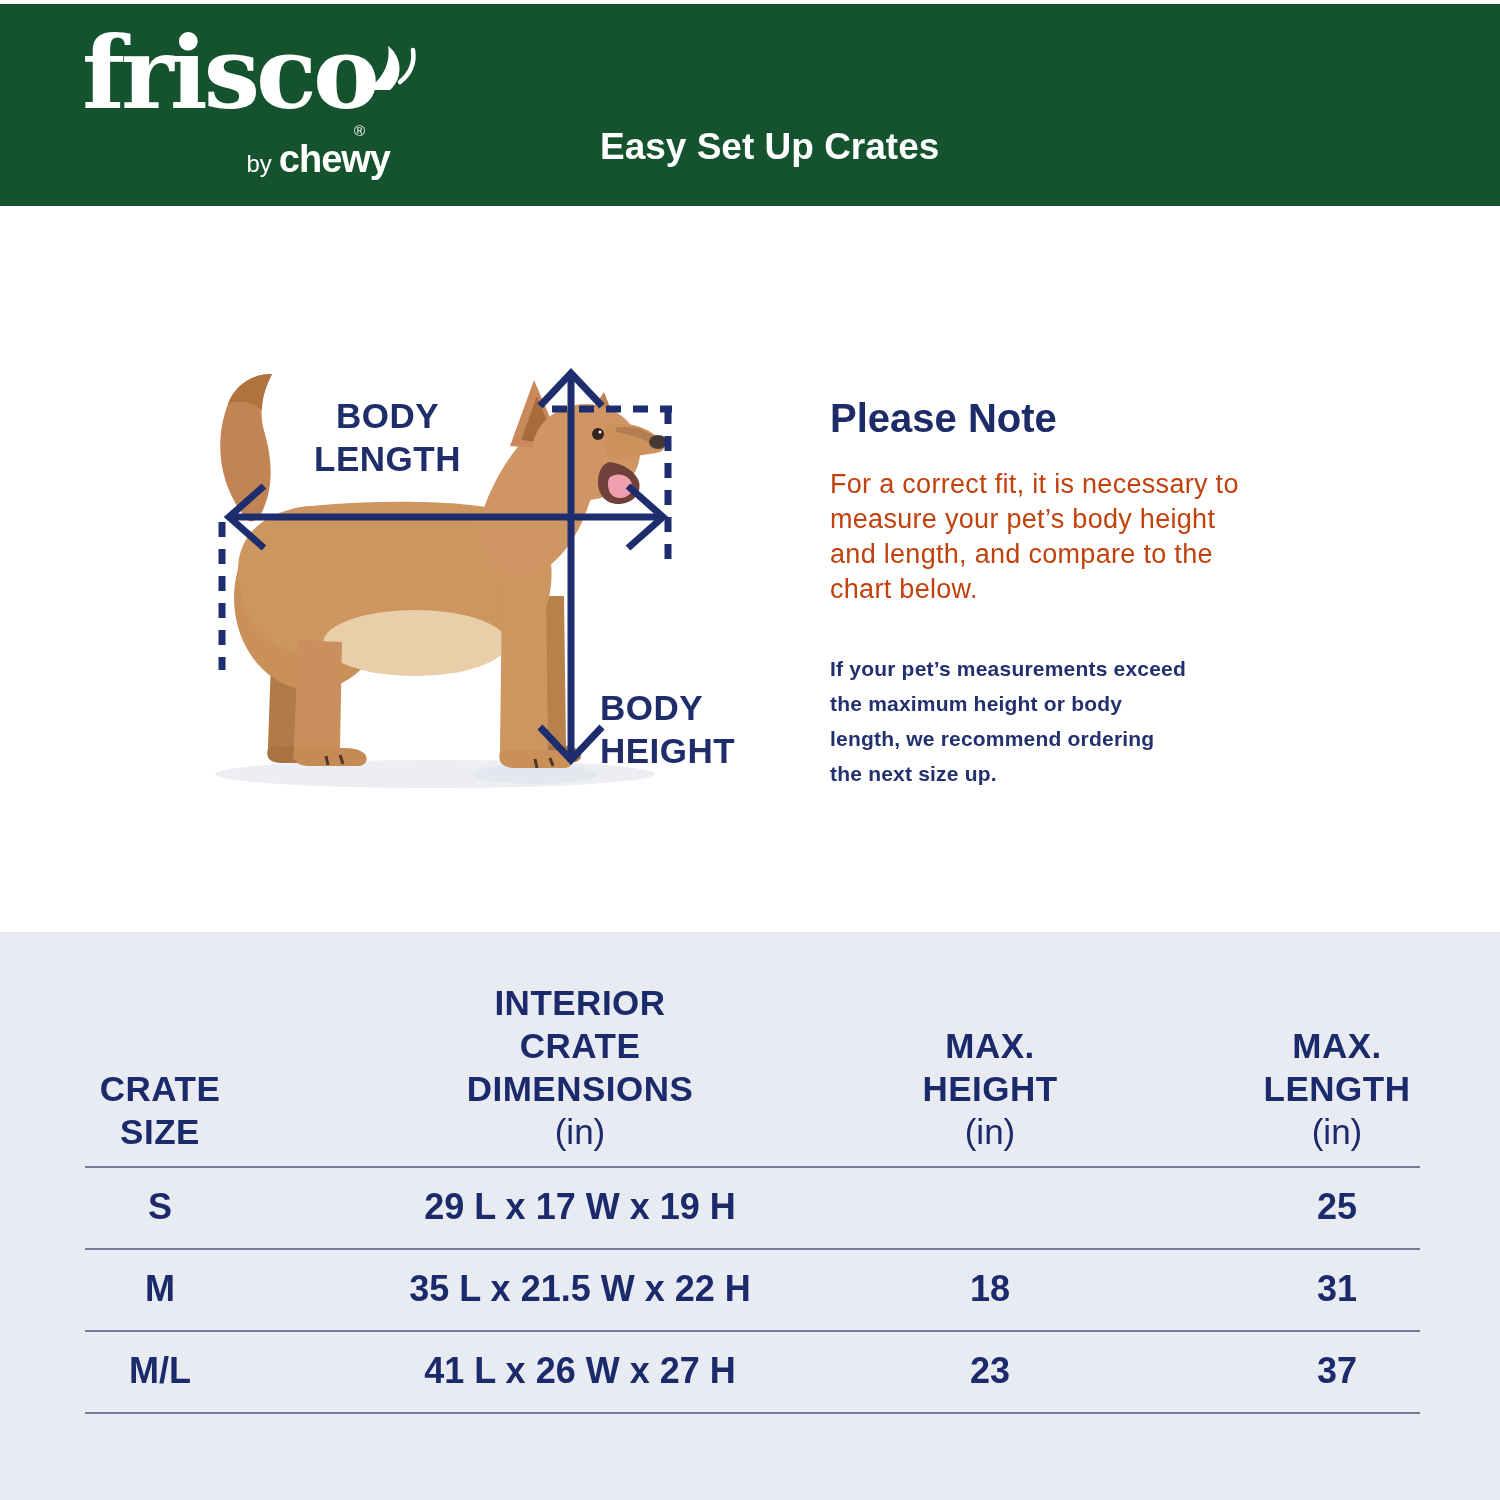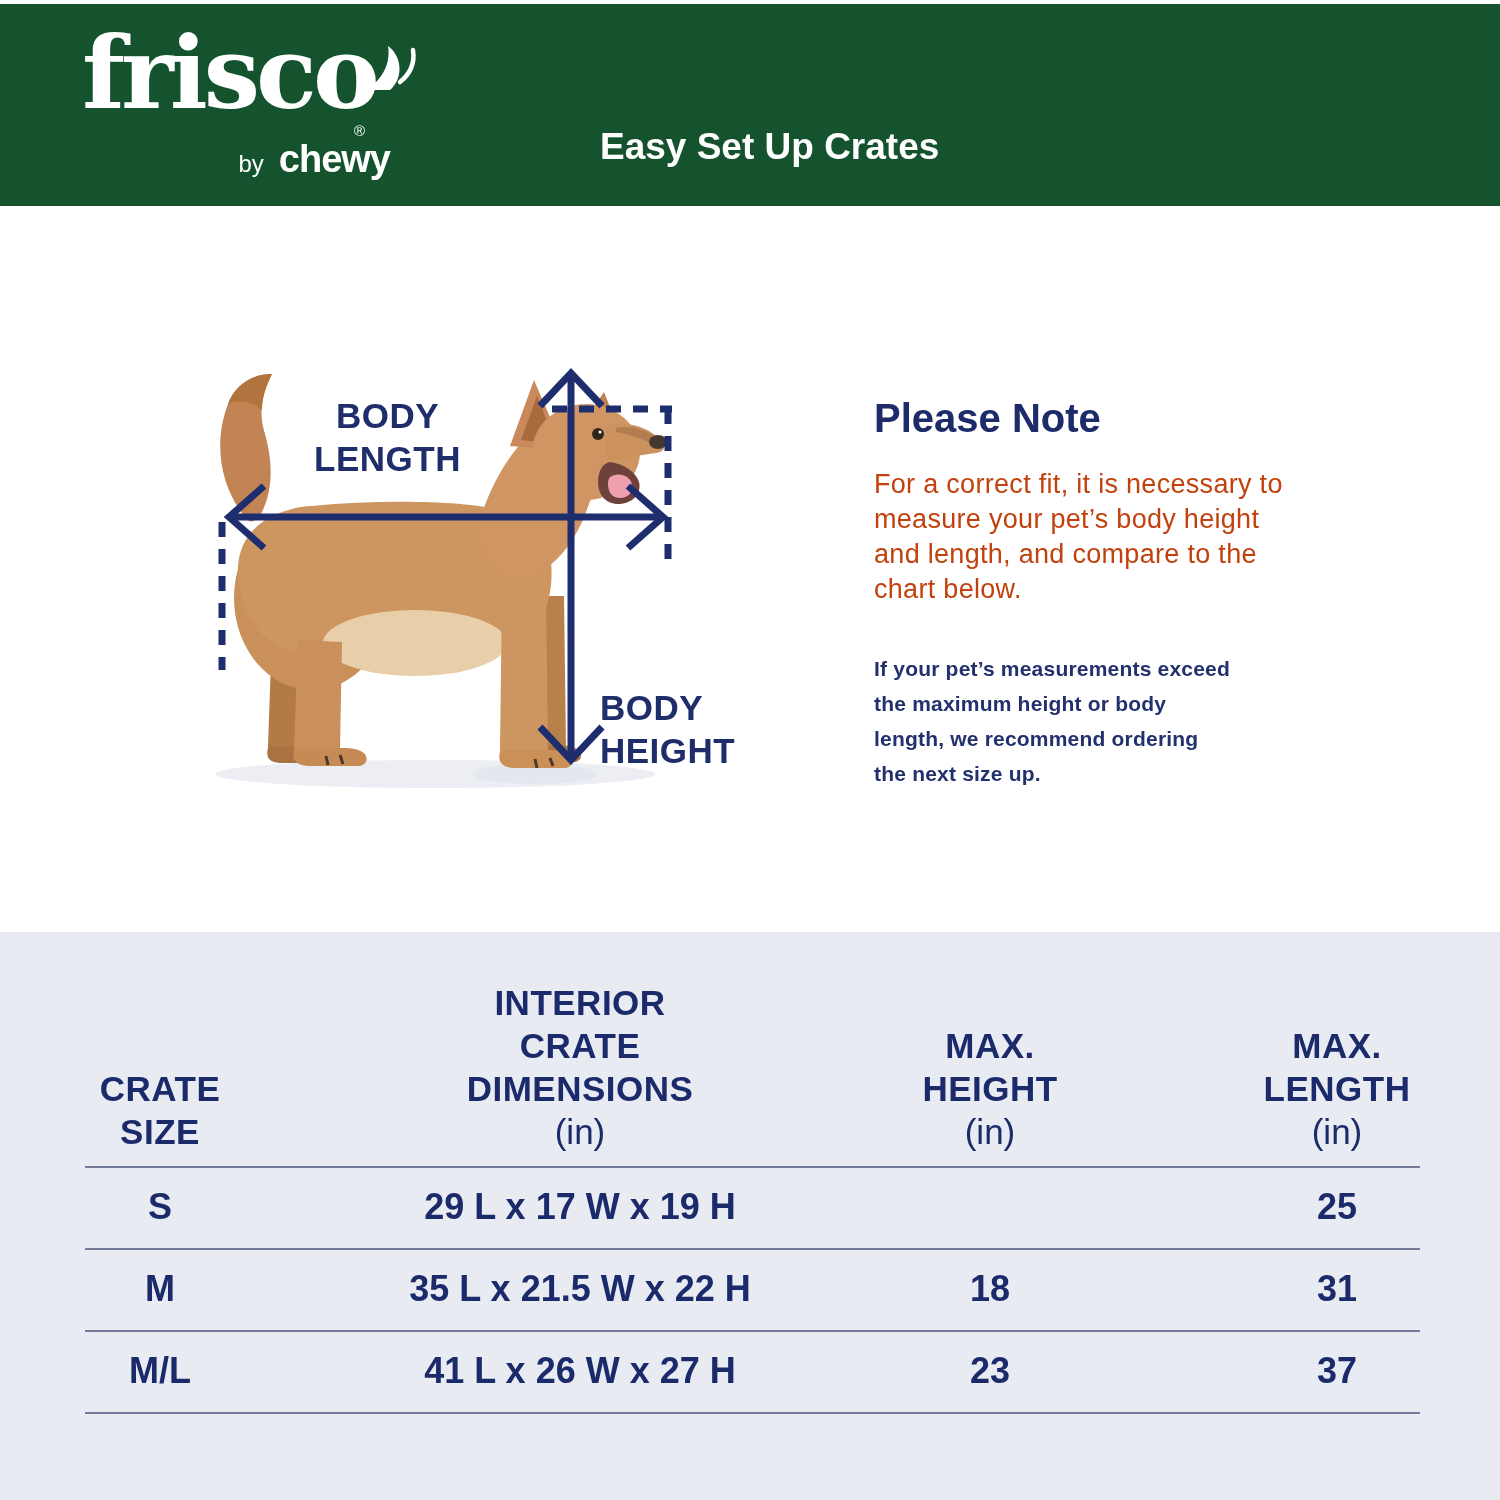--- a/index.html
+++ b/index.html
@@ -7,39 +7,39 @@
           font-family:"Liberation Sans",sans-serif;background:#ffffff;}
 
   
   .hdr{position:absolute;left:0;top:4px;width:1500px;height:202px;background:#14532d;}
   .logo{position:absolute;left:82px;top:14px;width:330px;height:170px;color:#ffffff;}
   .logo-word{position:absolute;left:0;top:0;font-family:"DejaVu Serif",serif;
              font-weight:bold;font-size:100px;line-height:110px;letter-spacing:-4px;}
   .logo-reg{position:absolute;left:272px;top:104px;font-size:15px;}
   .logo-swoosh{position:absolute;left:282px;top:26px;}
   .logo-by{position:absolute;left:128px;top:120px;width:180px;display:flex;
-           align-items:baseline;justify-content:flex-end;gap:15px;}
+           align-items:baseline;justify-content:flex-end;gap:7px;}
   .logo-by .by{font-size:24px;font-weight:400;}
   .logo-by .chewy{font-size:38px;font-weight:bold;letter-spacing:-1px;}
   .title{position:absolute;left:600px;top:30px;width:700px;text-align:center;
          color:#ffffff;font-size:68px;font-weight:bold;letter-spacing:.5px;}
   .subtitle{position:absolute;left:600px;top:122px;width:700px;text-align:left;
             color:#ffffff;font-size:37px;font-weight:bold;}
 
   
   .diagram{position:absolute;left:180px;top:350px;width:620px;height:460px;}
   .diagram svg{position:absolute;left:0;top:0;}
   .pre{white-space:pre-line;}
   .dim-label{position:absolute;color:#1f2e6b;font-size:35px;font-weight:bold;
              line-height:43px;letter-spacing:.5px;}
   .len-label{left:95px;top:44px;width:225px;text-align:center;}
   .hgt-label{left:420px;top:336px;text-align:left;}
 
   
-  .note{position:absolute;left:830px;top:396px;width:480px;color:#22306e;margin-left:44px;}
+  .note{position:absolute;left:830px;top:396px;width:480px;color:#22306e;}
   .note h2{margin:0;font-size:40px;font-weight:bold;color:#1d2b69;}
   .note .p1{margin-top:26px;font-size:27px;line-height:35px;font-weight:400;color:#c2410c;letter-spacing:.3px;}
   .note .p2{margin-top:44px;font-size:21px;line-height:35px;font-weight:bold;color:#22306e;letter-spacing:.2px;}
 
   
   .tbl{position:absolute;left:0;top:932px;width:1500px;height:568px;background:#e9ebf2;}
   .thead{position:absolute;left:0;top:0;width:1500px;height:234px;}
   .th{position:absolute;bottom:13px;text-align:center;color:#1b2a6a;
       font-size:35px;font-weight:bold;line-height:43px;letter-spacing:.5px;}
   .th .unit{font-weight:400;letter-spacing:0;}

